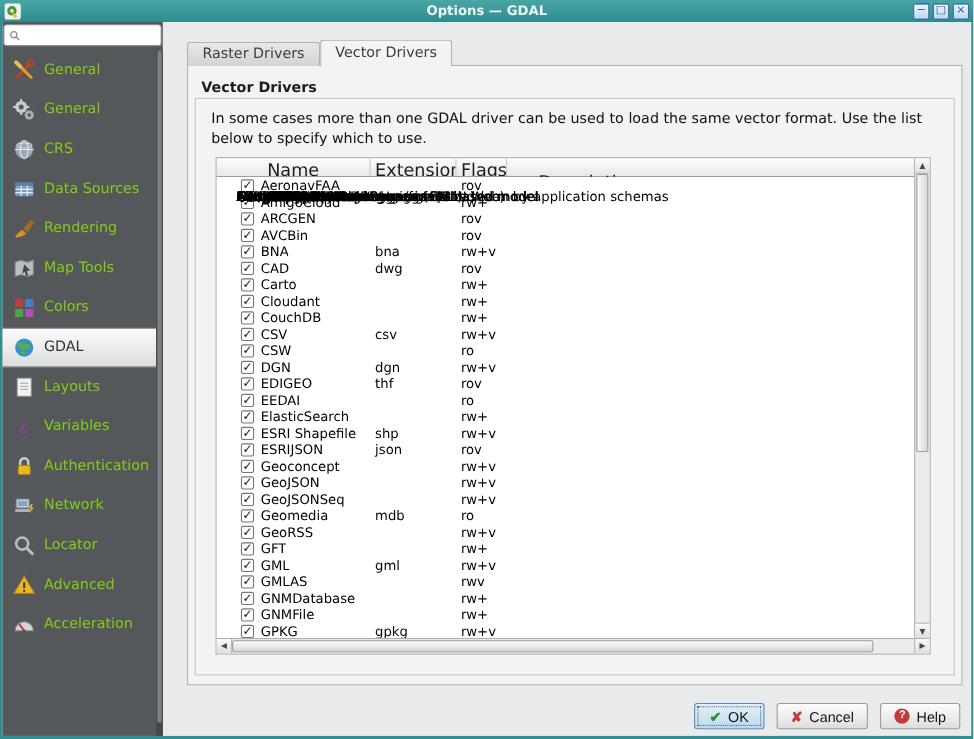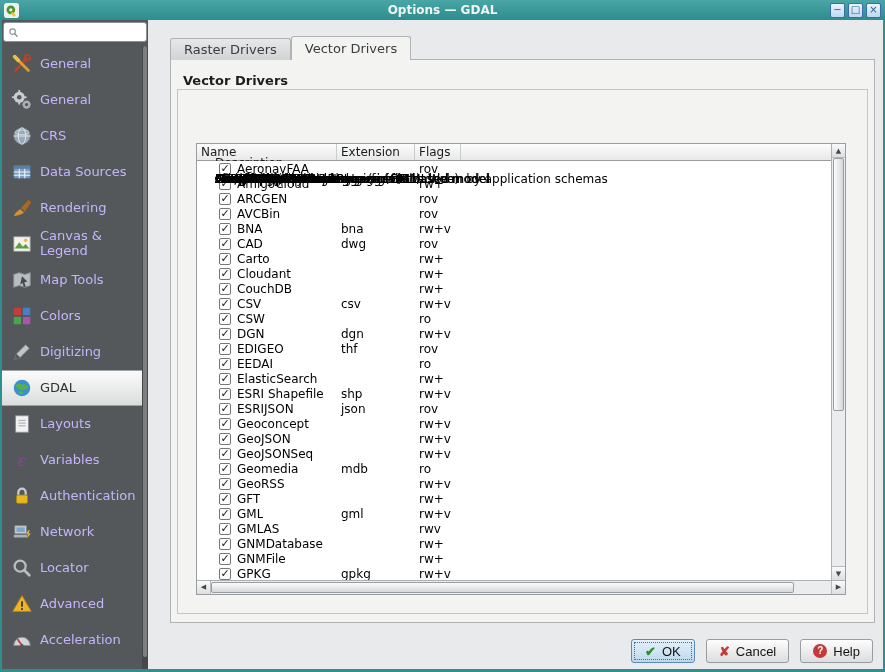--- a/index.html
+++ b/index.html
@@ -21,21 +21,21 @@
   
   .content { position:absolute; top:20px; left:2px; right:2px; bottom:3px; background:#e9eaeb; display:flex; overflow:hidden; }
 
   
   .sidebar { width:146px; background:#54585b; position:relative; flex:none; }
   .searchbox { position:absolute; top:2px; left:1px; right:1px; height:20px; background:#fff;
     border:1px solid #8a9094; border-radius:3px; display:flex; align-items:center; padding:0 4px; gap:3px; }
   .searchbox svg { width:11px; height:11px; flex:none; }
   .searchbox input { border:none; outline:none; flex:1; min-width:0; font-size:12px; background:transparent; font-family:inherit; }
   .sidebar-list { position:absolute; top:26px; left:0; right:6px; bottom:0; overflow:hidden; }
-  .sidebar-item { display:flex; align-items:center; gap:6px; height:36px; padding:0 2px 0 8px; color:#c4b5fd; font-size:13px; cursor:default; }
+  .sidebar-item { display:flex; align-items:center; gap:6px; height:36px; padding:0 2px 0 8px; color:#84cc16; font-size:13px; cursor:default; }
   .sidebar-item .icon { width:24px; height:24px; flex:none; display:flex; align-items:center; justify-content:center; }
   .sidebar-item .icon svg { width:22px; height:22px; display:block; }
   .sidebar-item .label { line-height:1.15; }
   .sidebar-item.selected { background:linear-gradient(#fbfbfb,#dcdddd); color:#2e3133;
     border-top:1px solid #9fa2a4; border-bottom:1px solid #9fa2a4; }
   .sidebar-scroll { position:absolute; top:26px; right:0; width:6px; bottom:0; background:#45494c; }
   .sidebar-scroll .thumb { position:absolute; top:0; left:1px; right:1px; height:98%; background:#7b7f82; border-radius:3px; }
 
   
   .main { flex:1; position:relative; }
@@ -46,21 +46,21 @@
   .tab.active { height:24px; line-height:23px; background:#f3f3f2; z-index:3; }
 
   .tabpane { position:absolute; top:39px; left:22px; right:8px; bottom:46px; background:#f3f3f2; border:1px solid #b0b2b4; }
   .group-title { position:absolute; top:13px; left:12px; font-size:13px; font-weight:bold; color:#1d1d1d; }
   .groupbox { position:absolute; top:29px; left:6px; right:6px; bottom:8px; border:1px solid #c3c5c7; }
   .desc { position:absolute; top:10px; left:14px; width:648px; font-size:13px; color:#101010; line-height:1.4; }
 
   
   .tablewrap { position:absolute; top:53px; left:18px; width:650px; height:452px; border:1px solid #9a9da0; background:#fff; }
   .thead { display:flex; height:17px; margin-right:14px; background:linear-gradient(#fcfcfc,#e7e8e9); border-bottom:1px solid #9a9da0; }
-  .th { font-size:12px; color:#1c1c1c; padding:1px 4px; border-right:1px solid #c9cbcd; white-space:nowrap; overflow:hidden; flex:none; }
+  .th { font-size:16px; color:#1c1c1c; padding:1px 4px; border-right:1px solid #c9cbcd; white-space:nowrap; overflow:hidden; flex:none;text-align:center; }
   .th.name { width:140px; } .th.ext { width:78px; } .th.flags { width:46px; } .th.desc { flex:1; border-right:none; }
   .tbody { position:absolute; top:17px; left:0; right:14px; bottom:14px; background:#fff; overflow:hidden; }
   .tr { display:flex; height:15px; align-items:center; }
   .td { font-size:12px; padding:0 4px; white-space:pre; overflow:hidden; flex:none; color:#000; }
   .td.name { width:140px; display:flex; align-items:center; gap:6px; padding-left:22px; }
   .td.ext { width:78px; } .td.flags { width:46px; } .td.desc { flex:1; }
   .checkbox { width:12px; height:12px; border:1px solid #74787b; background:#fdfdfd; border-radius:2px;
     font-size:11px; line-height:10px; text-align:center; color:#141414; flex:none; cursor:default; }
   .nametext { white-space:nowrap; overflow:hidden; }
 
@@ -181,55 +181,36 @@
               <svg viewBox="0 0 24 24">
                 <path d="M3 21 C5 16 8 15 10 13 L14 17 C12 19 9 20 3 21 Z" fill="#d89030"></path>
                 <path d="M11 12 L19 3 L22 6 L15 16 Z" fill="#a86820"></path>
               </svg>
             </span>
             <span class="label">Rendering</span>
           </div>
           <div class="sidebar-item">
             <span class="icon">
               <svg viewBox="0 0 24 24">
-                <rect x="3" y="4" width="18" height="16" fill="#f5f2ea" stroke="#8a8f94"></rect>
-                <path d="M4 17 L9 10 L13 15 L16 12 L20 17 Z" fill="#5a9e4a"></path>
-                <circle cx="16" cy="8" r="2" fill="#e8c040"></circle>
-              </svg>
-            </span>
-            <span class="label">Canvas &amp; Legend</span>
-          </div>
-          <div class="sidebar-item">
-            <span class="icon">
-              <svg viewBox="0 0 24 24">
                 <path d="M3 6 L9 4 L15 6 L21 4 V18 L15 20 L9 18 L3 20 Z" fill="#b8bdc2" stroke="#888d92"></path>
                 <path d="M12 8 L18 14 L14.5 14.5 L16 19 L14 19.8 L12.6 15.2 L10 17 Z" fill="#45494d"></path>
               </svg>
             </span>
             <span class="label">Map Tools</span>
           </div>
           <div class="sidebar-item">
             <span class="icon">
               <svg viewBox="0 0 24 24">
                 <rect x="3" y="3" width="8" height="8" fill="#c43c3c"></rect>
                 <rect x="13" y="3" width="8" height="8" fill="#4a7ec4"></rect>
                 <rect x="3" y="13" width="8" height="8" fill="#4aa44a"></rect>
                 <rect x="13" y="13" width="8" height="8" fill="#b050b0"></rect>
               </svg>
             </span>
             <span class="label">Colors</span>
-          </div>
-          <div class="sidebar-item">
-            <span class="icon">
-              <svg viewBox="0 0 24 24">
-                <path d="M4 20 L6 14 L16 4 L20 8 L10 18 Z" fill="#c0c5ca" stroke="#7a7f84"></path>
-                <path d="M4 20 L6 14 L10 18 Z" fill="#55595c"></path>
-              </svg>
-            </span>
-            <span class="label">Digitizing</span>
           </div>
           <div class="sidebar-item selected">
             <span class="icon">
               <svg viewBox="0 0 24 24">
                 <circle cx="12" cy="12" r="9" fill="#3a8fd0"></circle>
                 <path d="M5 9 C8 6 11 7 12 9 C14 7 18 8 19 11 C17 14 14 13 12 15 C10 13 6 13 5 9 Z" fill="#57b04a"></path>
                 <path d="M8 16 C10 15 13 16 14 18 C12 19.5 9 19 8 16 Z" fill="#57b04a"></path>
               </svg>
             </span>
             <span class="label">GDAL</span>
@@ -310,20 +291,21 @@
 
     <div class="main">
       <div class="tabbar" id="tabbar">
           <div class="tab">Raster Drivers</div>
           <div class="tab active">Vector Drivers</div>
         </div>
 
       <div class="tabpane">
         <div class="group-title">Vector Drivers</div>
         <div class="groupbox">
+          <div class="desc">In some cases more than one GDAL driver can be used to load the same vector format. Use the list below to specify which to use.</div>
 
           <div class="tablewrap">
             <div class="thead" id="thead">
                 <div class="th name">Name</div>
                 <div class="th ext">Extension</div>
                 <div class="th flags">Flags</div>
                 <div class="th desc">Description</div>
               </div>
             <div class="tbody" id="tbody">
                 <div class="tr">

